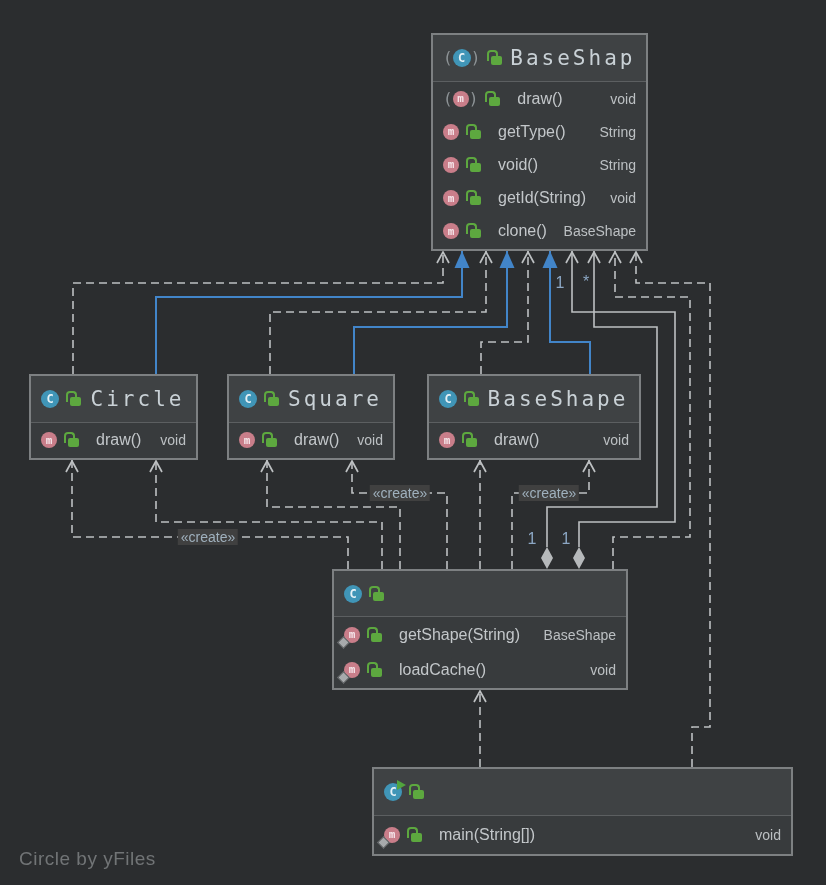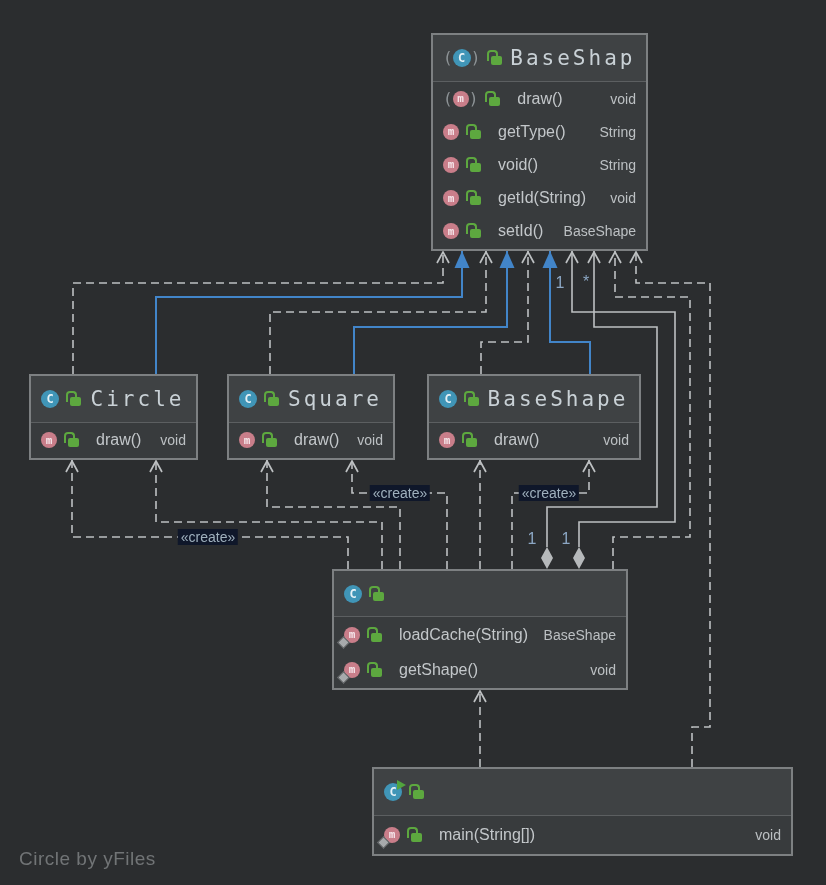--- a/index.html
+++ b/index.html
@@ -57,21 +57,21 @@
     content:"";position:absolute;left:0;top:0;width:7px;height:9px;
     border:2px solid #5da83f;border-bottom:none;border-radius:4px 4px 0 0;
   }
   .lock::after{
     content:"";position:absolute;left:4px;top:6px;width:11px;height:9px;
     background:#5da83f;border-radius:2px;
   }
 
   .edge-label{position:absolute;transform:translate(-50%,-50%);white-space:nowrap;}
   .edge-label.create{
-    font-size:14px;color:#9fb0bd;background:#0f172a;padding:0 3px;text-align:right;
+    font-size:14px;color:#9fb0bd;background:#404040;padding:0 3px;text-align:right;
   }
   .edge-label.mult{font-size:16px;color:#8ca7c4;}
 
   #powered{
     position:absolute;left:19px;top:848px;font-size:19px;color:#717476;
     letter-spacing:0.5px;
   }
 </style>
 </head>
 <body>
@@ -179,21 +179,21 @@
     </div>
           <div class="row" style="height:33.2px">
       <span class="micon-wrap">
 
         <span class="mcircle">
                 <span>m</span>
               </span>
 
       </span>
       <span class="lock"></span>
-      <span class="mname">setId()</span>
+      <span class="mname">clone()</span>
       <span class="mtype">BaseShape</span>
     </div>
         </div>
   </div>
       <div class="node" style="left:29px;top:374px;width:169px;height:86px">
     <div class="hdr" style="height:47px">
       <span class="cicon-wrap">
 
         <span class="ccircle">
               <span>C</span>
@@ -287,34 +287,34 @@
           <div class="row" style="height:35px">
       <span class="micon-wrap">
 
         <span class="mcircle">
                 <span>m</span>
                 <span class="staticbadge"></span>
               </span>
 
       </span>
       <span class="lock"></span>
-      <span class="mname">loadCache(String)</span>
+      <span class="mname">getShape(String)</span>
       <span class="mtype">BaseShape</span>
     </div>
           <div class="row" style="height:35px">
       <span class="micon-wrap">
 
         <span class="mcircle">
                 <span>m</span>
                 <span class="staticbadge"></span>
               </span>
 
       </span>
       <span class="lock"></span>
-      <span class="mname">getShape()</span>
+      <span class="mname">loadCache()</span>
       <span class="mtype">void</span>
     </div>
         </div>
   </div>
       <div class="node" style="left:372px;top:767px;width:421px;height:89px">
     <div class="hdr" style="height:47px">
       <span class="cicon-wrap">
 
         <span class="ccircle">
               <span>C</span>

